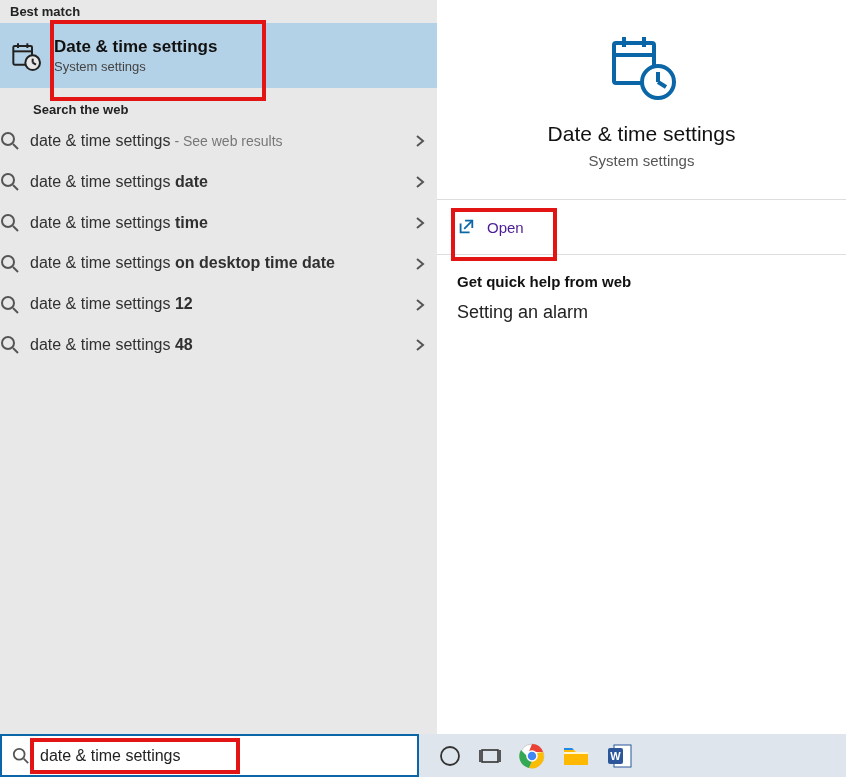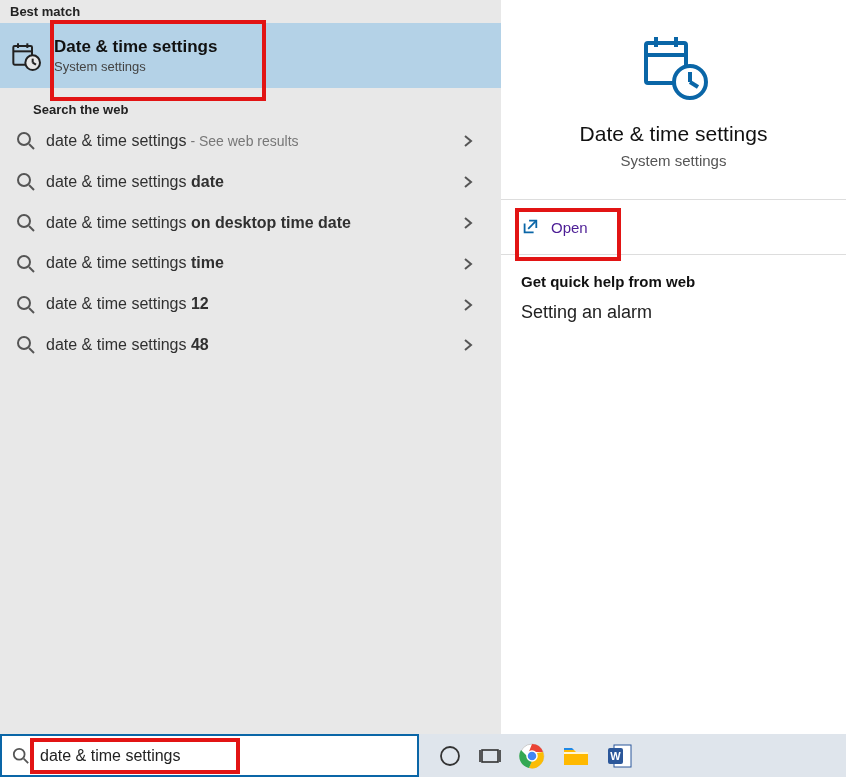--- a/index.html
+++ b/index.html
@@ -1,39 +1,39 @@
 <!DOCTYPE html>
 <html><head>
   <meta charset="utf-8">
   <style>
     * { box-sizing: border-box; margin: 0; padding: 0; font-family: "Segoe UI", Arial, sans-serif; }
     body { width: 846px; height: 777px; overflow: hidden; background: #f2f2f2; }
     .container { display: flex; height: 734px; }
     
     
-    .left { width: 501px; background: #e8e8e8; display: flex; flex-direction: column; }
+    .left { width: 437px; background: #e8e8e8; display: flex; flex-direction: column; }
     .section-label { font-size: 13px; font-weight: 600; color: #222; padding: 4px 10px; }
     
     .best-match {
       display: flex; align-items: center;
       background: #b4d2e7;
       padding: 14px 10px;
       position: relative;
     }
     .best-match .icon { width: 32px; height: 32px; margin-right: 12px; }
     .best-match .texts { display: flex; flex-direction: column; }
     .bm-title { font-size: 17px; font-weight: 600; color: #111; }
     .bm-sub { font-size: 13px; color: #444; margin-top: 2px; }
     .red-box { position: absolute; border: 4px solid #e21414; }
     .rb1 { left: 50px; top: -3px; width: 216px; height: 81px; }
     
     .web-list { flex: 1; }
     .web-item {
       display: flex; align-items: center;
-      padding: 10px 16px;
+      padding: 10px 0;
       position: relative;
     }
     .web-item .s-icon { width: 20px; height: 20px; margin-right: 10px; flex-shrink:0; }
     .web-item .label { font-size: 16px; color: #303030; flex: 1; line-height: 1.3; }
     .web-item .label .thin { font-weight: 300; }
     .web-item .label .bold { font-weight: 600; }
     .web-item .label .sub { font-size: 14px; color: #777; font-weight: 300; }
     .web-item .chev { width: 14px; height: 14px; margin-left: 6px; margin-right: 10px; }
     
     
@@ -133,37 +133,37 @@
     </div>
         </div>
         <div class="web-item">
     <div class="s-icon">
       <svg viewBox="0 0 20 20" fill="none" stroke="#555" stroke-width="2">
         <circle cx="8" cy="8" r="6"></circle>
               <line x1="13" y1="13" x2="18" y2="18"></line>
       </svg>
     </div>
     <div class="label">
+      <span class="thin">date &amp; time settings </span><span class="bold">time</span><span class="sub"></span>
+    </div>
+    <div class="chev">
+      <svg viewBox="0 0 14 14" fill="none" stroke="#555" stroke-width="2">
+              <path d="M4 2l6 5-6 5"></path>
+            </svg>
+    </div>
+        </div>
+        <div class="web-item">
+    <div class="s-icon">
+      <svg viewBox="0 0 20 20" fill="none" stroke="#555" stroke-width="2">
+        <circle cx="8" cy="8" r="6"></circle>
+              <line x1="13" y1="13" x2="18" y2="18"></line>
+      </svg>
+    </div>
+    <div class="label">
       <span class="thin">date &amp; time settings </span><span class="bold">on desktop time date</span><span class="sub"></span>
-    </div>
-    <div class="chev">
-      <svg viewBox="0 0 14 14" fill="none" stroke="#555" stroke-width="2">
-              <path d="M4 2l6 5-6 5"></path>
-            </svg>
-    </div>
-        </div>
-        <div class="web-item">
-    <div class="s-icon">
-      <svg viewBox="0 0 20 20" fill="none" stroke="#555" stroke-width="2">
-        <circle cx="8" cy="8" r="6"></circle>
-              <line x1="13" y1="13" x2="18" y2="18"></line>
-      </svg>
-    </div>
-    <div class="label">
-      <span class="thin">date &amp; time settings </span><span class="bold">time</span><span class="sub"></span>
     </div>
     <div class="chev">
       <svg viewBox="0 0 14 14" fill="none" stroke="#555" stroke-width="2">
               <path d="M4 2l6 5-6 5"></path>
             </svg>
     </div>
         </div>
         <div class="web-item">
     <div class="s-icon">
       <svg viewBox="0 0 20 20" fill="none" stroke="#555" stroke-width="2">

